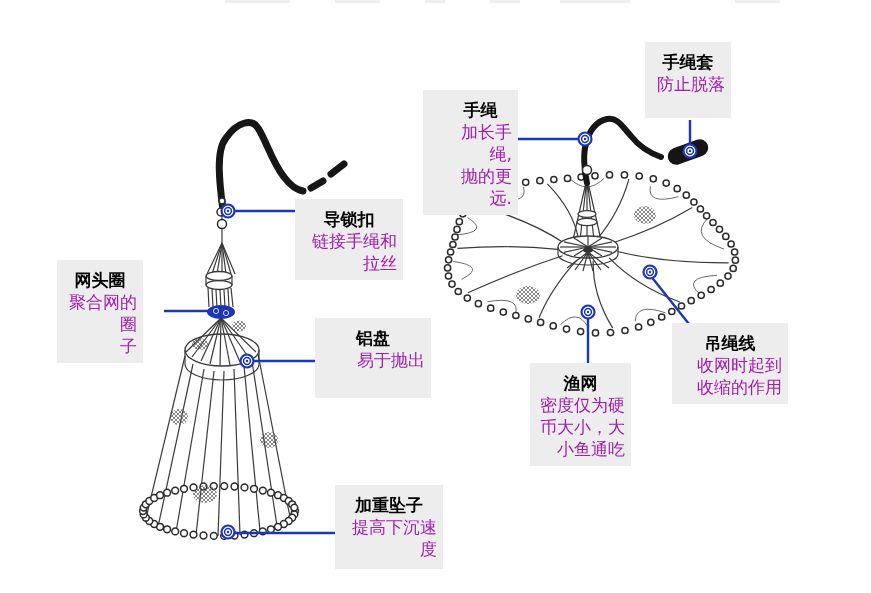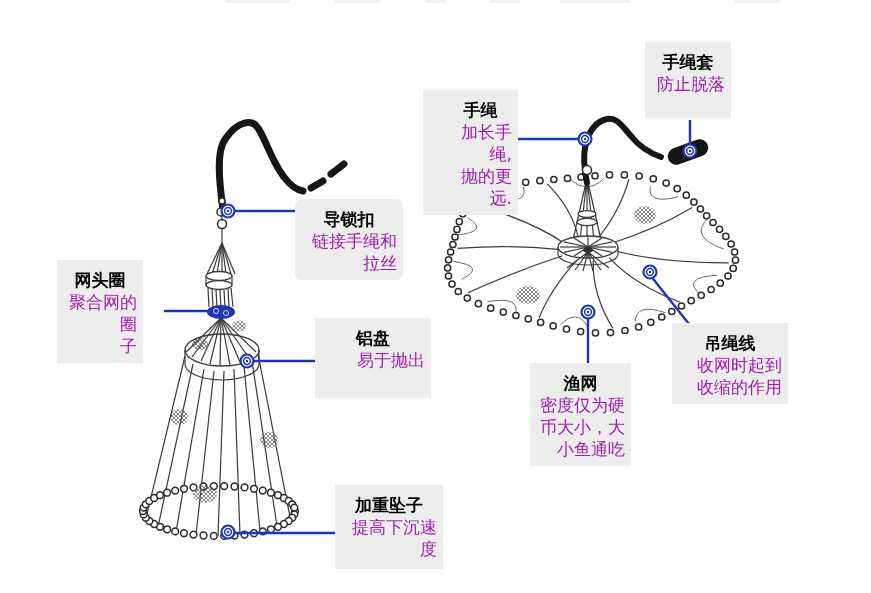--- a/index.html
+++ b/index.html
@@ -336,21 +336,21 @@
     <div class="title">手绳套</div>
     <div class="desc">防止脱落</div>
   </div>
 
   <div class="label-box" style="left:423px;top:90px;width:95px;min-height:80px;padding-left:26px;">
     <div class="title">手绳</div>
     <div class="desc">加长手绳,
 抛的更远.</div>
   </div>
 
-  <div class="label-box" style="left:295px;top:199px;width:108px;min-height:74px;border-radius:7px;">
+  <div class="label-box" style="left:295px;top:199px;width:108px;min-height:74px;">
     <div class="title">导锁扣</div>
     <div class="desc">链接手绳和
 拉丝</div>
   </div>
 
   <div class="label-box" style="left:57px;top:260px;width:86px;min-height:86px;">
     <div class="title">网头圈</div>
     <div class="desc">聚合网的圈
 子</div>
   </div>

